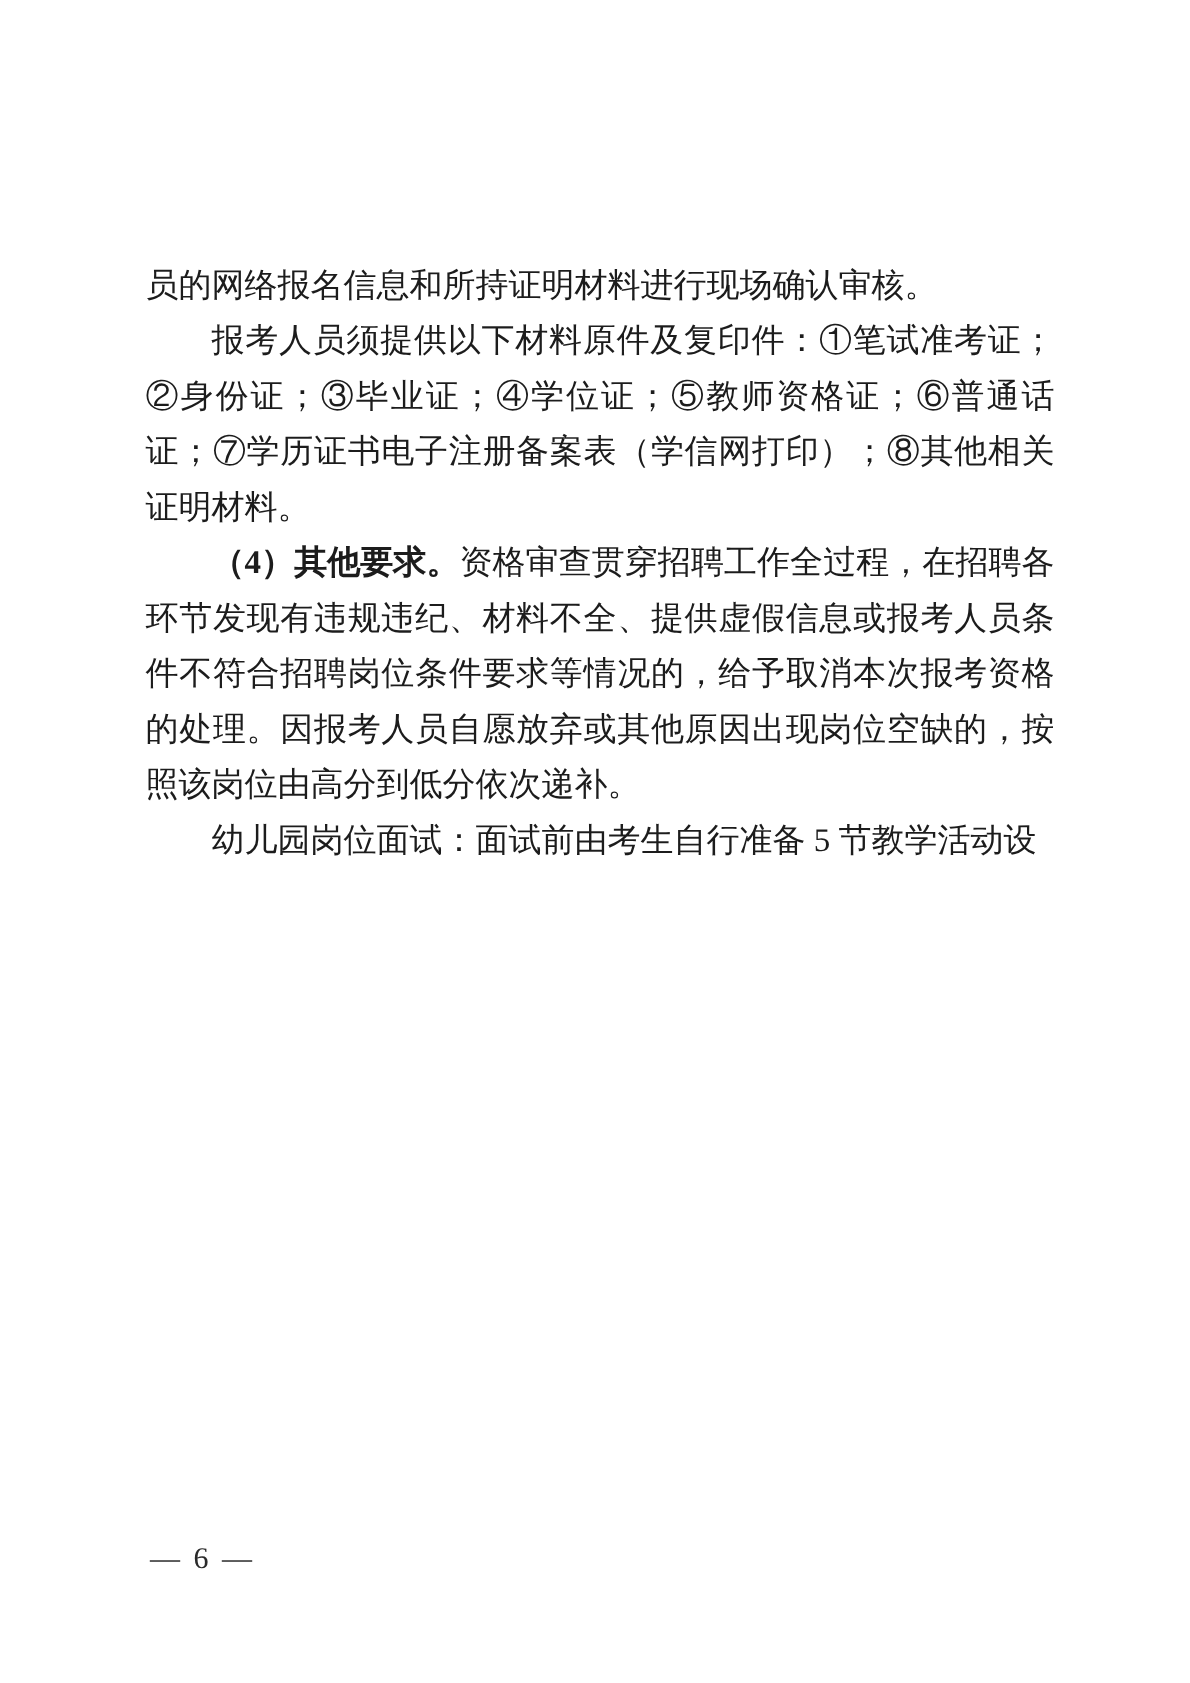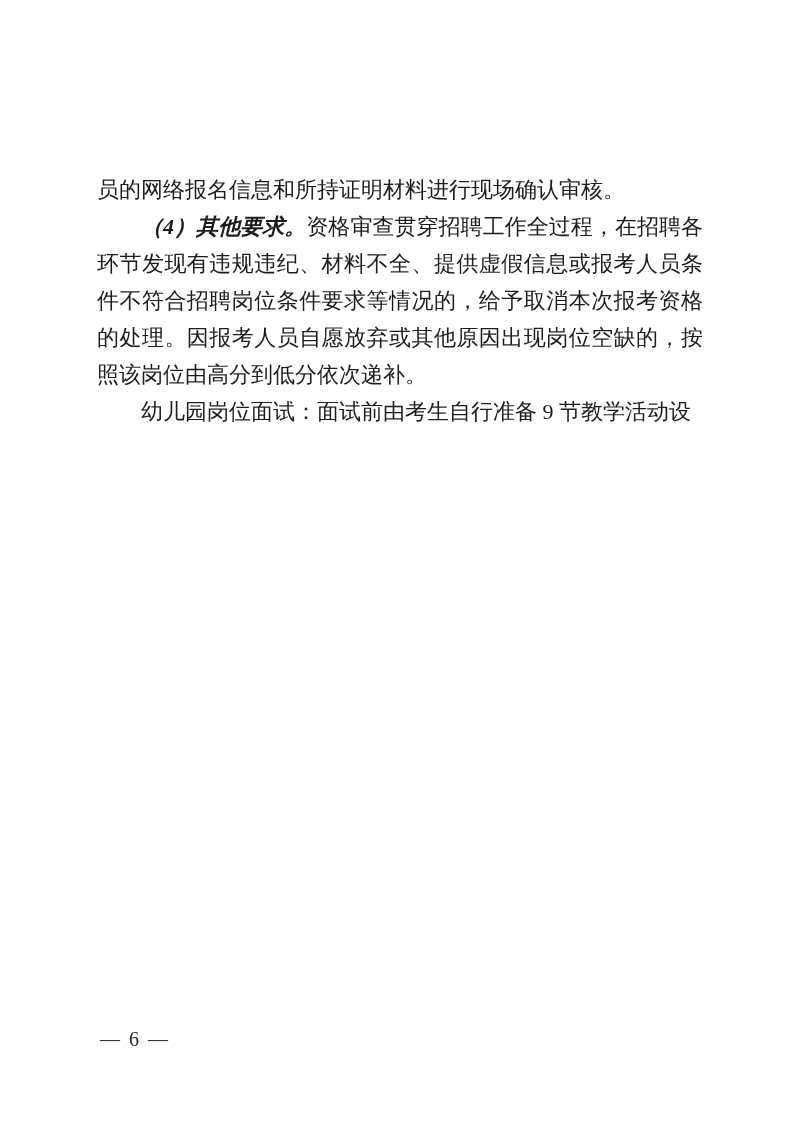--- a/index.html
+++ b/index.html
@@ -30,44 +30,44 @@
   .para {
     margin: 0;
     padding: 0;
     word-break: break-all;
   }
   .para.indent {
     text-indent: 2em;
   }
   .lead {
     font-weight: bold;
-    font-style: italic;
   }
   .footer {
     position: absolute;
     left: 100px;
     top: 1000px;
     font-size: 20px;
     line-height: 24px;
     letter-spacing: 2px;
     color: #2a2a2a;
   }
 </style>
 </head>
 <body>
 
 <div class="page">
   <div class="text-block">
 
     <p class="para noindent"><b class="lead"></b><span>员的网络报名信息和所持证明材料进行现场确认审核。</span></p>
 
+    <p class="para indent"><b class="lead"></b><span>报考人员须提供以下材料原件及复印件：①笔试准考证；②身份证；③毕业证；④学位证；⑤教师资格证；⑥普通话证；⑦学历证书电子注册备案表（学信网打印）；⑧其他相关证明材料。</span></p>
 
     <p class="para indent"><b class="lead">（4）其他要求。</b><span>资格审查贯穿招聘工作全过程，在招聘各环节发现有违规违纪、材料不全、提供虚假信息或报考人员条件不符合招聘岗位条件要求等情况的，给予取消本次报考资格的处理。因报考人员自愿放弃或其他原因出现岗位空缺的，按照该岗位由高分到低分依次递补。</span></p>
 
 
 
 
-    <p class="para indent"><b class="lead"></b><span>幼儿园岗位面试：面试前由考生自行准备 9 节教学活动设</span></p>
+    <p class="para indent"><b class="lead"></b><span>幼儿园岗位面试：面试前由考生自行准备 5 节教学活动设</span></p>
 
   </div>
 
   <div class="footer">— 6 —</div>
 </div>
 
 </body></html>

